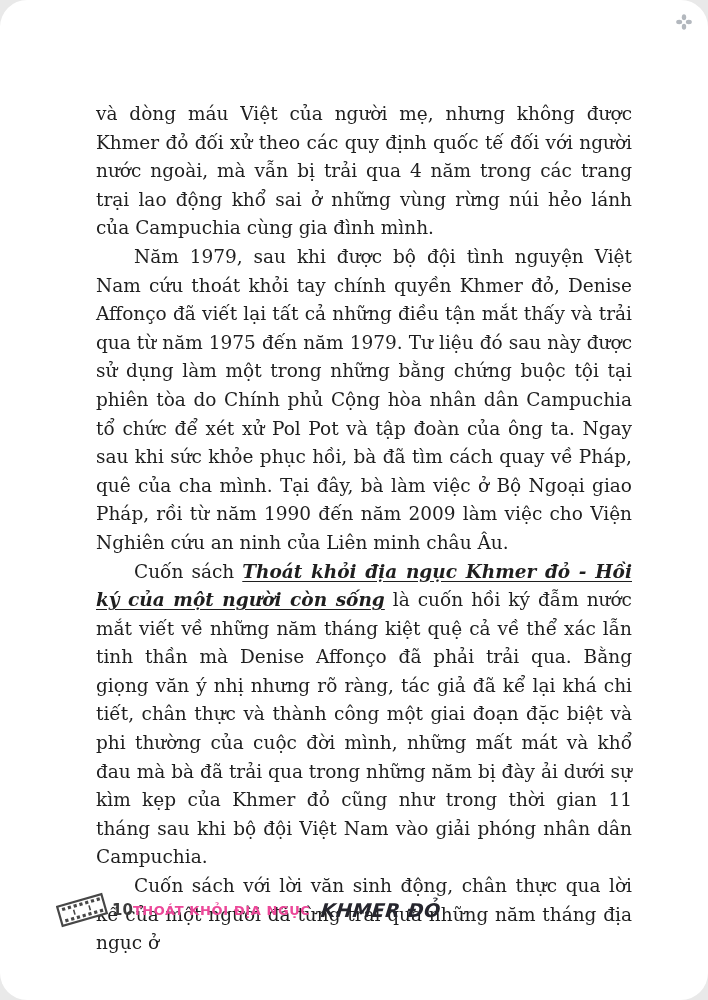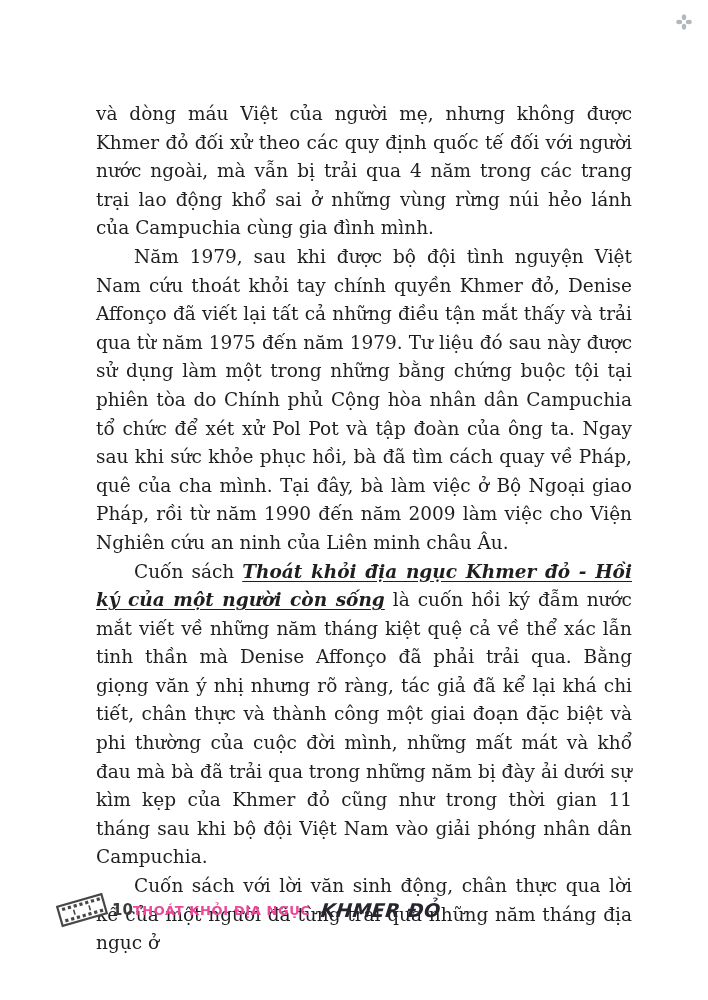--- a/index.html
+++ b/index.html
@@ -8,20 +8,21 @@
     background: #e9e9e9;
     font-family: "DejaVu Serif", serif;
   }
   .page {
     position: relative;
     width: 708px;
     height: 1000px;
     margin: 0 auto;
     background: #ffffff;
     overflow: hidden;
+    border-radius: 27px;
   }
   .corner-decor {
     position: absolute;
     top: 14px;
     right: 16px;
   }
   .text-block {
     position: absolute;
     left: 96px;
     top: 100px;

